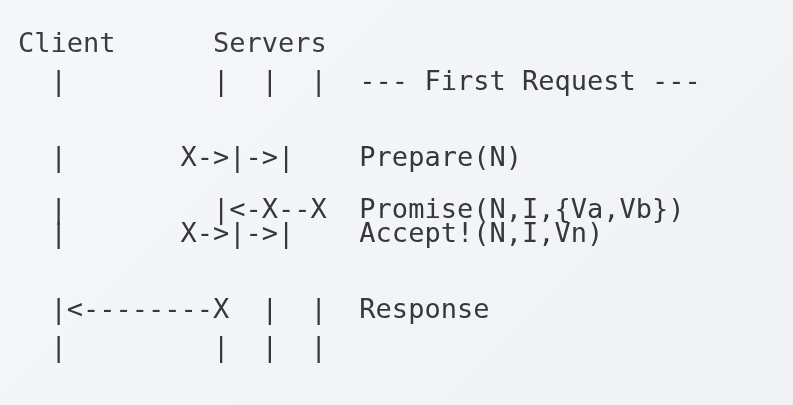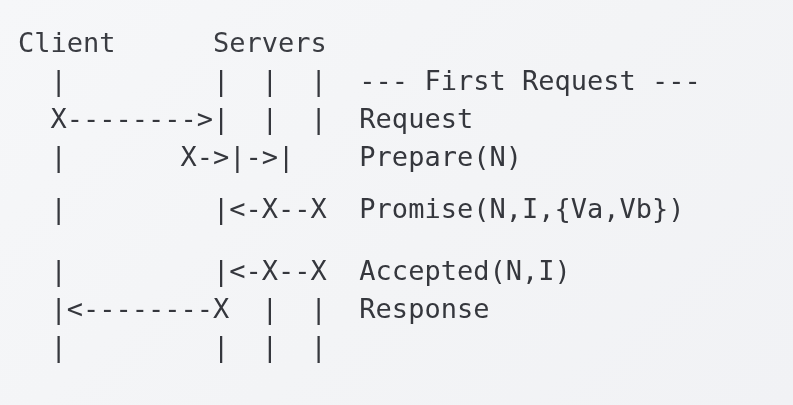--- a/index.html
+++ b/index.html
@@ -67,27 +67,26 @@
 </head>
 <body>
 
 <div id="diagram-root">
   <div class="ascii-canvas">
 
     <div class="ascii-row r0 header-row">Client      Servers</div>
 
     <div class="ascii-row r1">  |         |  |  |  --- First Request ---</div>
 
-    <div class="ascii-row r2">  X--------&gt;|  |  |  Request</div>
 
     <div class="ascii-row r3">  |       X-&gt;|-&gt;|    Prepare(N)</div>
 
     <div class="ascii-row r4">  |         |&lt;-X--X  Promise(N,I,{Va,Vb})</div>
 
+    <div class="ascii-row r5">  |       X-&gt;|-&gt;|    Accept!(N,I,Vn)</div>
 
-    <div class="ascii-row r6">  |         |&lt;-X--X  Accepted(N,I)</div>
 
     <div class="ascii-row r7">  |&lt;--------X  |  |  Response</div>
 
     <div class="ascii-row r8">  |         |  |  |</div>
 
   </div>
 </div>
 
 </body></html>

